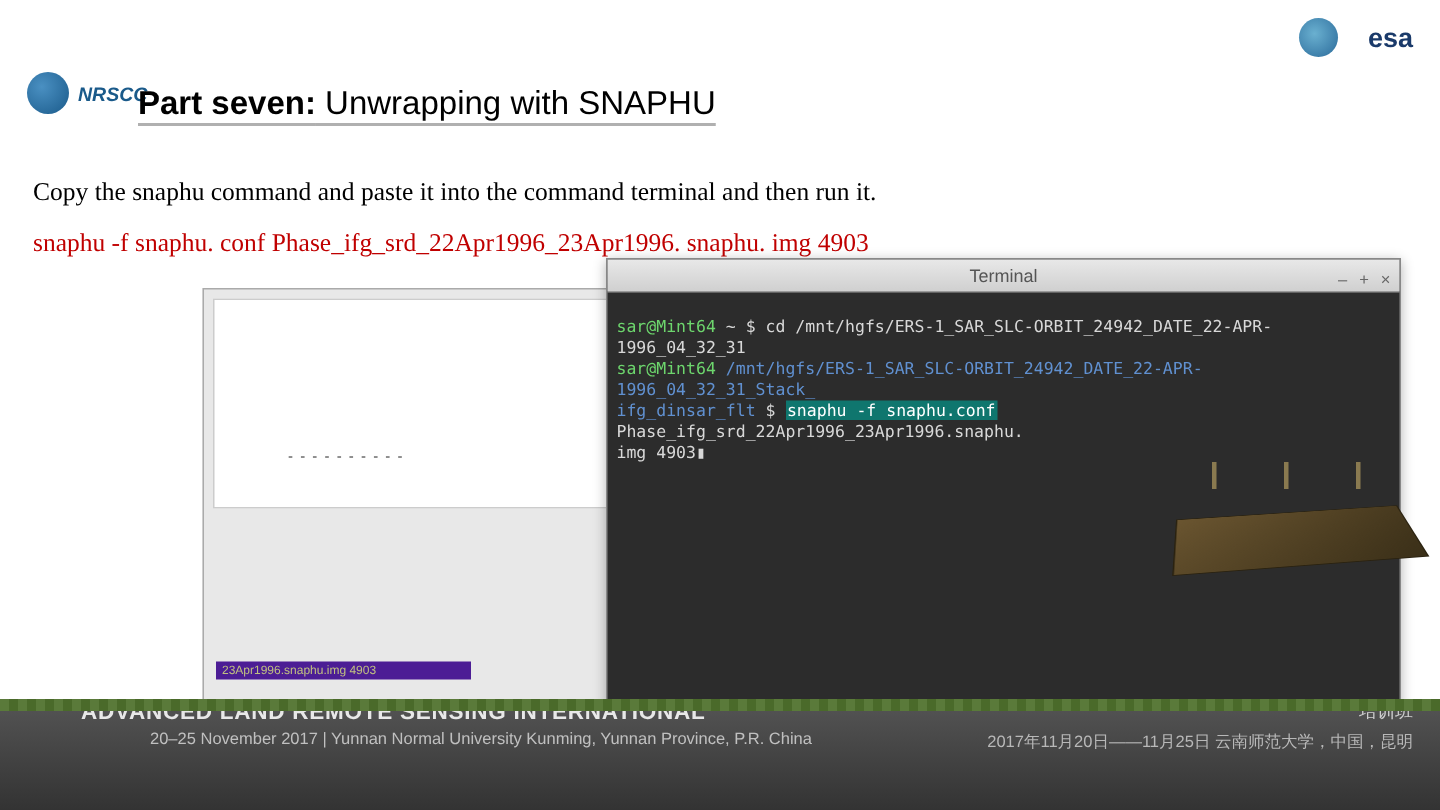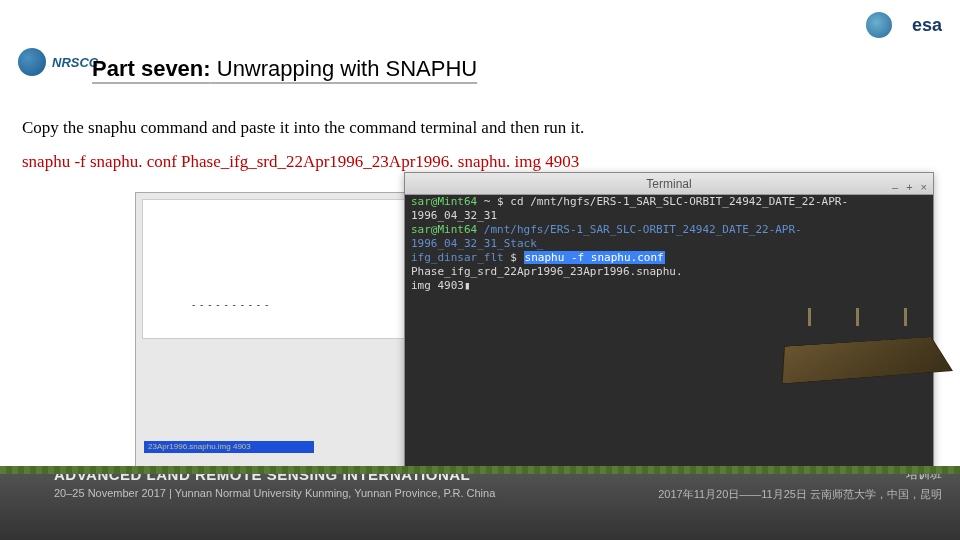--- a/index.html
+++ b/index.html
@@ -19,38 +19,38 @@
   .title { position: absolute; top: 56px; left: 92px; font-size: 22px; }
   .title .bold { font-weight: bold; }
   .title .under { text-decoration: underline; text-decoration-color: #b0b0b0; text-underline-offset: 6px; }
 
   .body1 { position: absolute; top: 118px; left: 22px; font-family: "Times New Roman", serif; font-size: 17px; }
   .body2 { position: absolute; top: 152px; left: 22px; font-family: "Times New Roman", serif; font-size: 17px; color: #c00000; }
 
   .win-back { position: absolute; top: 192px; left: 135px; width: 290px; height: 288px; background: #e8e8e8; border: 1px solid #aaa; }
   .win-back .in { position: absolute; top: 6px; left: 6px; right: 6px; height: 140px; background: #fff; border: 1px solid #ccc; }
   .win-back .dots { position: absolute; top: 106px; left: 56px; font-size: 10px; color: #444; letter-spacing: 1px; }
-  .win-back .bl { position: absolute; bottom: 26px; left: 8px; right: 110px; height: 12px; background: #1d4ed8; font-size: 8px; color: #c0c080; padding-left: 4px; line-height: 12px; overflow: hidden; }
+  .win-back .bl { position: absolute; bottom: 26px; left: 8px; right: 110px; height: 12px; background: #4c1d95; font-size: 8px; color: #c0c080; padding-left: 4px; line-height: 12px; overflow: hidden; }
 
   .term { position: absolute; top: 172px; left: 404px; width: 530px; height: 300px; background: #2c2c2c; border: 1px solid #888; box-shadow: 0 2px 8px rgba(0,0,0,.3); font-family: "DejaVu Sans Mono", monospace; font-size: 11px; }
   .term-title { height: 22px; background: linear-gradient(#e8e8e8, #d0d0d0); border-bottom: 1px solid #999; position: relative; text-align: center; line-height: 22px; font-family: sans-serif; font-size: 12px; color: #555; }
   .term-ctrl { position: absolute; right: 6px; top: 3px; display: flex; gap: 8px; font-size: 11px; color: #666; }
-  .term-body { padding: 0 6px; line-height: 14px; }
+  .term-body { padding: 16px 6px; line-height: 14px; }
   .tg { color: #6dd66d; } .tw { color: #d8d8d8; } .tb { color: #6090d0; }
-  .hl { background: #3b82f6; color: #fff; padding: 0 1px; }
+  .hl { background: #0f766e; color: #fff; padding: 0 1px; }
 
   .sat { position: absolute; right: 0; top: 288px; width: 200px; height: 140px; }
   .sat .panel { position: absolute; width: 160px; height: 72px; background: linear-gradient(135deg, #6a5530, #3a2f18); transform: perspective(400px) rotateX(60deg) rotateZ(-8deg); border: 1px solid #2a2210; top: 34px; left: 24px; }
   .sat .rod { position: absolute; width: 3px; height: 18px; background: #8a7a50; top: 20px; }
   .sat .r1 { left: 48px; } .sat .r2 { left: 96px; } .sat .r3 { left: 144px; }
 
   .footer { position: absolute; left: 0; right: 0; bottom: 0; height: 74px; background: linear-gradient(#555, #333); color: #ddd; display: flex; align-items: flex-start; padding-left: 36px; }
   .ft-left { padding-left: 18px; }
   .ft-title { font-size: 15px; font-weight: bold; letter-spacing: .5px; color: #e8e8e8; }
-  .ft-sub { font-size: 11px; margin-top: 4px; color: #c0c0c0; }
+  .ft-sub { font-size: 11px; margin-top: 4px; color: #c0c0c0; margin-left: 46px; }
   .ft-right { margin-left: auto; padding-right: 18px; text-align: right; }
   .ft-cn { font-size: 12px; color: #d0d0d0; }
   .ft-cn2 { font-size: 11px; margin-top: 4px; color: #b8b8b8; }
   .ft-sep { position: absolute; top: 0; left: 0; right: 0; height: 8px; background: repeating-linear-gradient(90deg, #5a7a3a 0 6px, #4a6a2a 6px 12px); }
 </style>
 </head>
 <body>
 
 <div class="header">
   <div class="logo-left">

